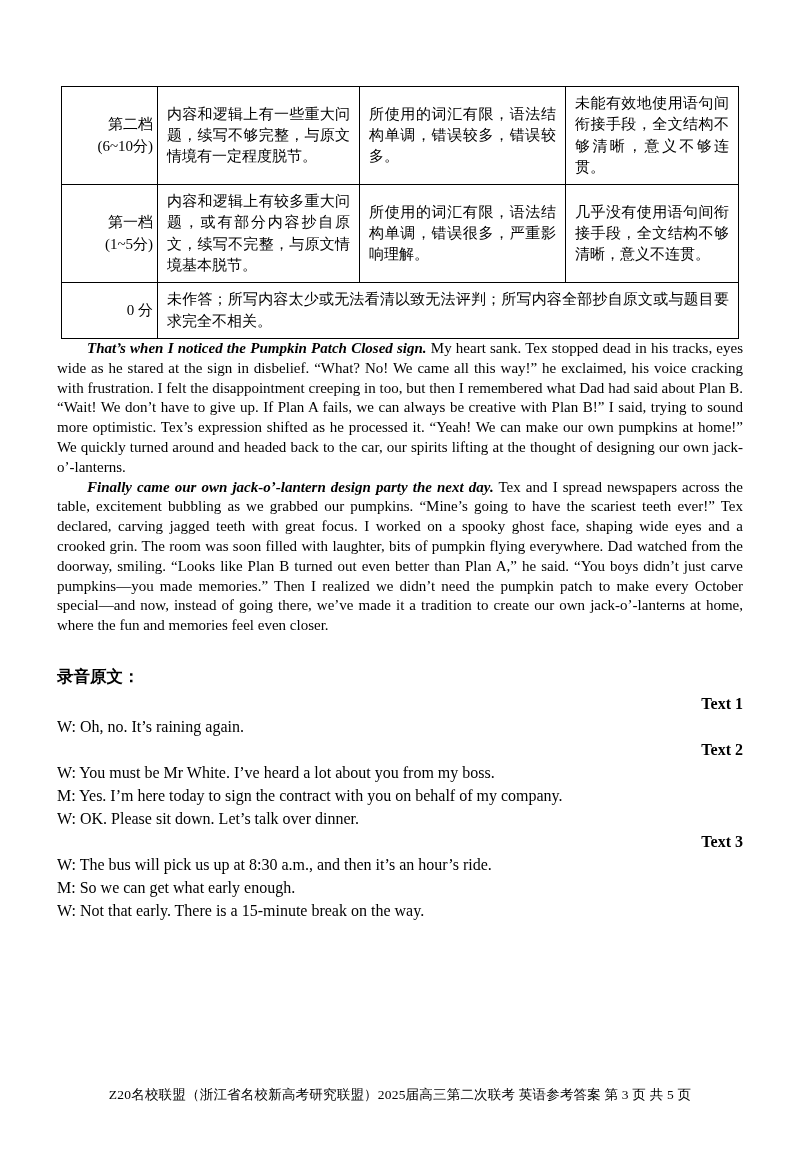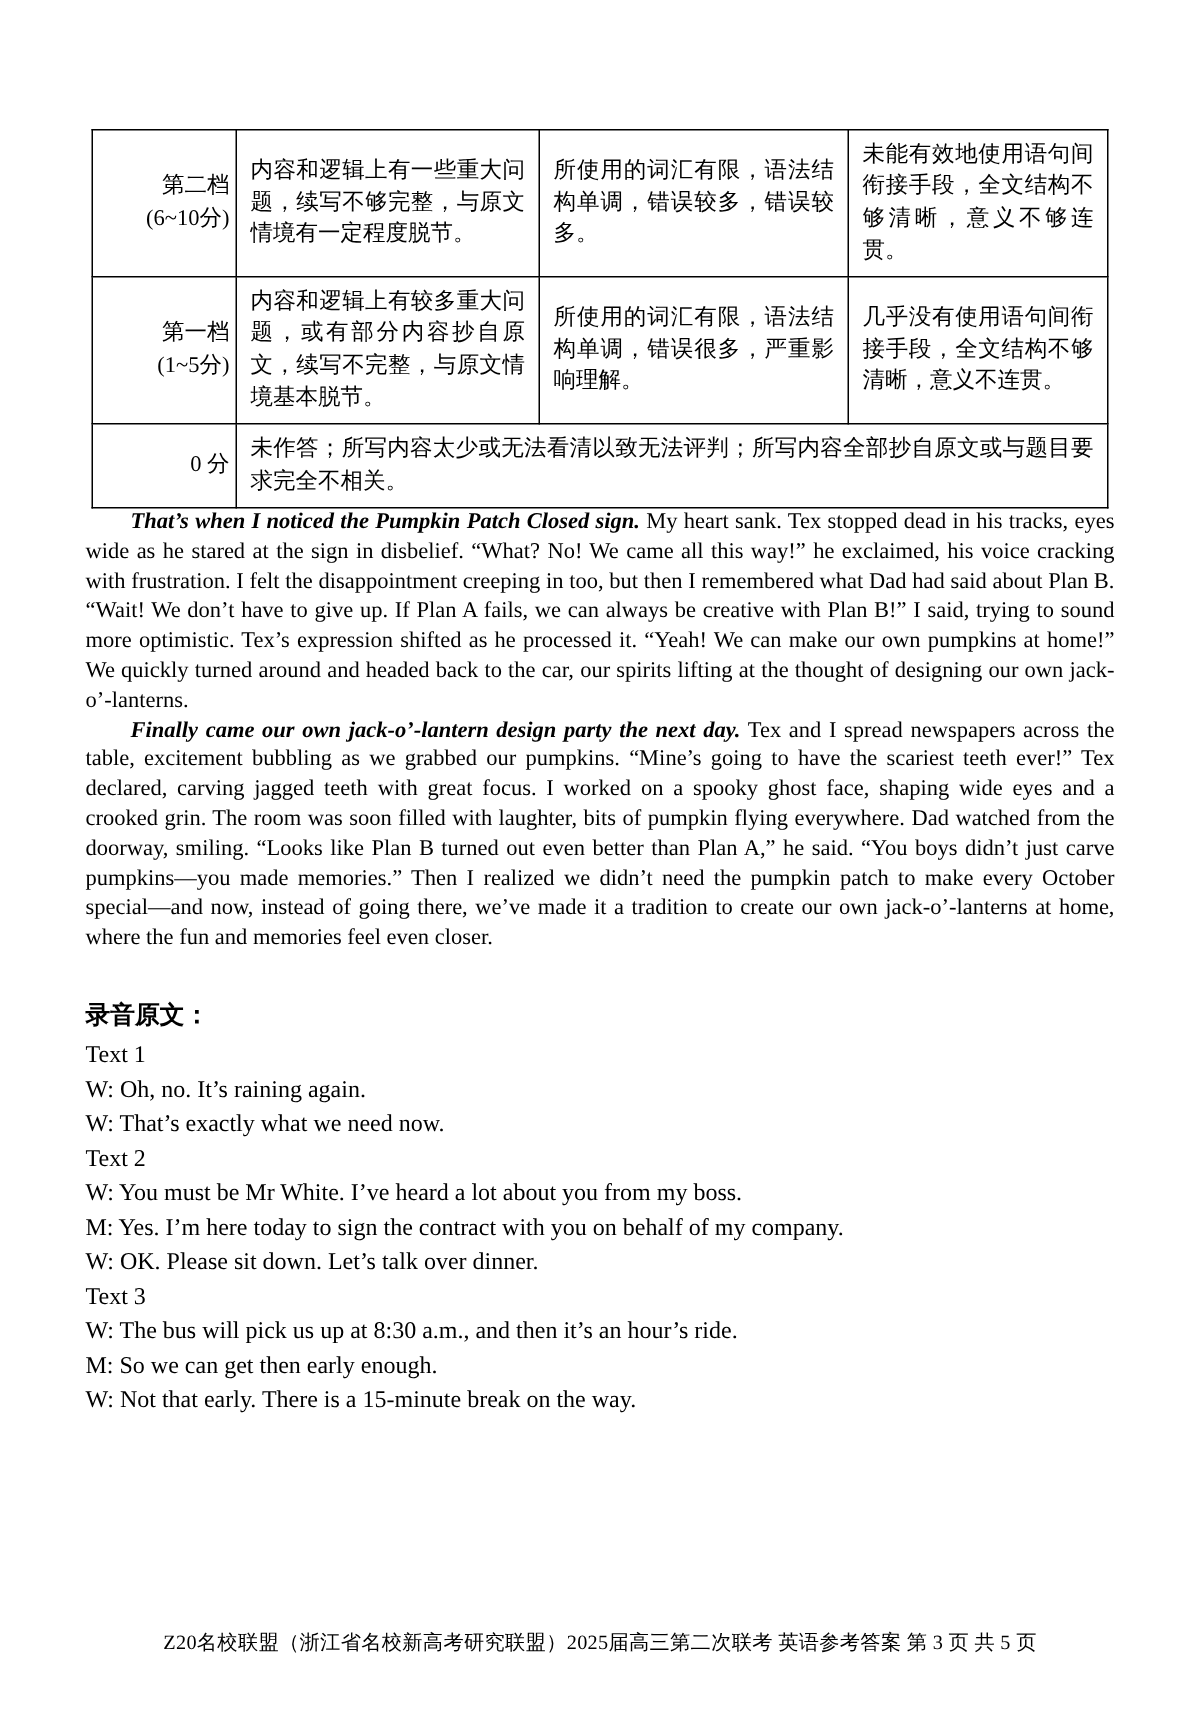--- a/index.html
+++ b/index.html
@@ -62,22 +62,23 @@
   }
 
   
   .transcript-heading {
     margin: 30px 0 4px 0;
     font-size: 16.5px;
     font-weight: bold;
   }
   .t-title {
     font-size: 16px;
-    font-weight: normal;
+    font-weight: bold;
     line-height: 1.44;
+    text-align: right;
   }
   .t-line {
     font-size: 16px;
     line-height: 1.44;
   }
 
   
   .footer {
     position: absolute;
     left: 0;
@@ -124,27 +125,26 @@
 
 
   <p class="para"><span class="lead">That’s when I noticed the Pumpkin Patch Closed sign.</span><span> My heart sank. Tex stopped dead in his tracks, eyes wide as he stared at the sign in disbelief. “What? No! We came all this way!” he exclaimed, his voice cracking with frustration. I felt the disappointment creeping in too, but then I remembered what Dad had said about Plan B. “Wait! We don’t have to give up. If Plan A fails, we can always be creative with Plan B!” I said, trying to sound more optimistic. Tex’s expression shifted as he processed it. “Yeah! We can make our own pumpkins at home!” We quickly turned around and headed back to the car, our spirits lifting at the thought of designing our own jack-o’-lanterns.</span></p>
 
   <p class="para"><span class="lead">Finally came our own jack-o’-lantern design party the next day.</span><span> Tex and I spread newspapers across the table, excitement bubbling as we grabbed our pumpkins. “Mine’s going to have the scariest teeth ever!” Tex declared, carving jagged teeth with great focus. I worked on a spooky ghost face, shaping wide eyes and a crooked grin. The room was soon filled with laughter, bits of pumpkin flying everywhere. Dad watched from the doorway, smiling. “Looks like Plan B turned out even better than Plan A,” he said. “You boys didn’t just carve pumpkins—you made memories.” Then I realized we didn’t need the pumpkin patch to make every October special—and now, instead of going there, we’ve made it a tradition to create our own jack-o’-lanterns at home, where the fun and memories feel even closer.</span></p>
 
   <p class="transcript-heading">录音原文：</p>
 
   <div class="t-title">Text 1</div>
   <div class="t-line">W: Oh, no. It’s raining again.</div>
-  <div class="t-line">W: That’s exactly what we need now.</div>
 
   <div class="t-title">Text 2</div>
   <div class="t-line">W: You must be Mr White. I’ve heard a lot about you from my boss.</div>
   <div class="t-line">M: Yes. I’m here today to sign the contract with you on behalf of my company.</div>
   <div class="t-line">W: OK. Please sit down. Let’s talk over dinner.</div>
 
   <div class="t-title">Text 3</div>
   <div class="t-line">W: The bus will pick us up at 8:30 a.m., and then it’s an hour’s ride.</div>
-  <div class="t-line">M: So we can get then early enough.</div>
+  <div class="t-line">M: So we can get what early enough.</div>
   <div class="t-line">W: Not that early. There is a 15-minute break on the way.</div>
 
 </div>
 
 <div class="footer">Z20名校联盟（浙江省名校新高考研究联盟）2025届高三第二次联考 英语参考答案  第 3 页 共 5 页</div>
 
 </body></html>

